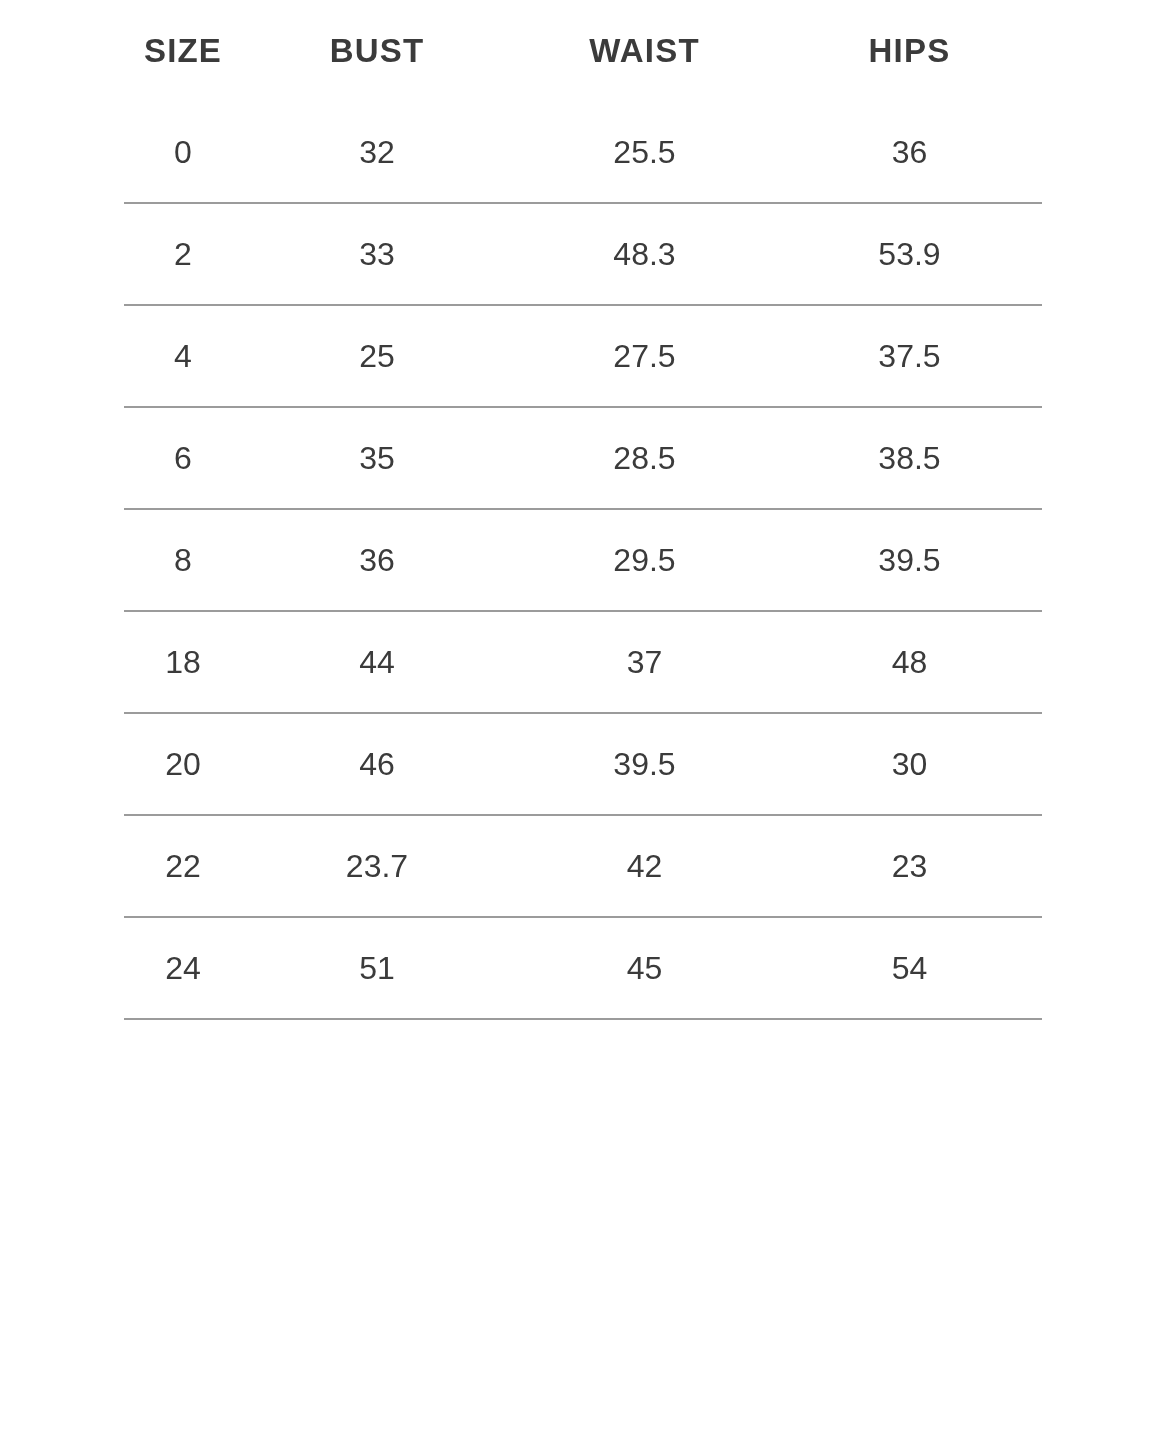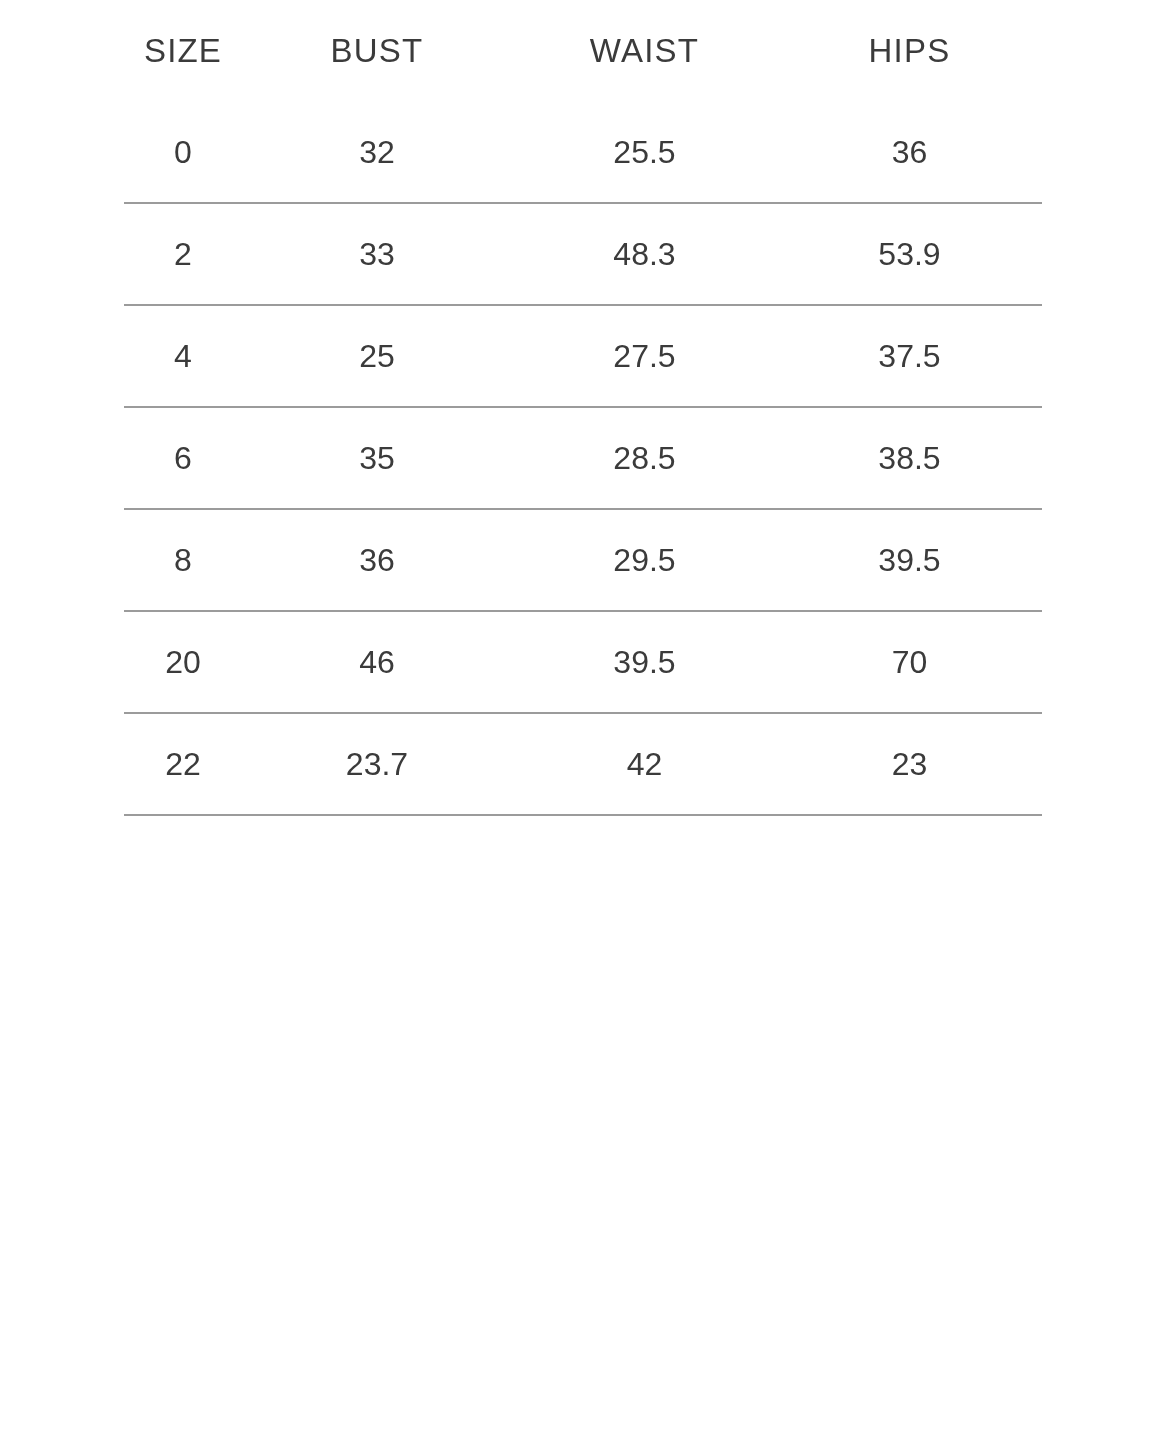--- a/index.html
+++ b/index.html
@@ -29,21 +29,21 @@
   }
 
   table.size-table col.col-size  { width: 118px; }
   table.size-table col.col-bust  { width: 270px; }
   table.size-table col.col-waist { width: 265px; }
   table.size-table col.col-hips  { width: 265px; }
 
   thead th {
     height: 102px;
     padding: 0;
-    font-weight: 400;
+    font-weight: 700;
     font-size: 33px;
     letter-spacing: 1.2px;
     color: #3b3b3b;
     text-align: center;
     vertical-align: middle;
     border: none;
   }
 
   thead th.h-size  { text-align: center; }
 
@@ -109,26 +109,38 @@
           <td>28.5</td>
           <td>38.5</td>
         </tr>
         <tr>
           <td>8</td>
           <td>36</td>
           <td>29.5</td>
           <td>39.5</td>
         </tr>
         <tr>
+          <td>18</td>
+          <td>44</td>
+          <td>37</td>
+          <td>48</td>
+        </tr>
+        <tr>
           <td>20</td>
           <td>46</td>
           <td>39.5</td>
-          <td>70</td>
+          <td>30</td>
         </tr>
         <tr>
           <td>22</td>
           <td>23.7</td>
           <td>42</td>
           <td>23</td>
         </tr>
+        <tr>
+          <td>24</td>
+          <td>51</td>
+          <td>45</td>
+          <td>54</td>
+        </tr>
       </tbody>
   </table>
 </div>
 
 </body></html>

